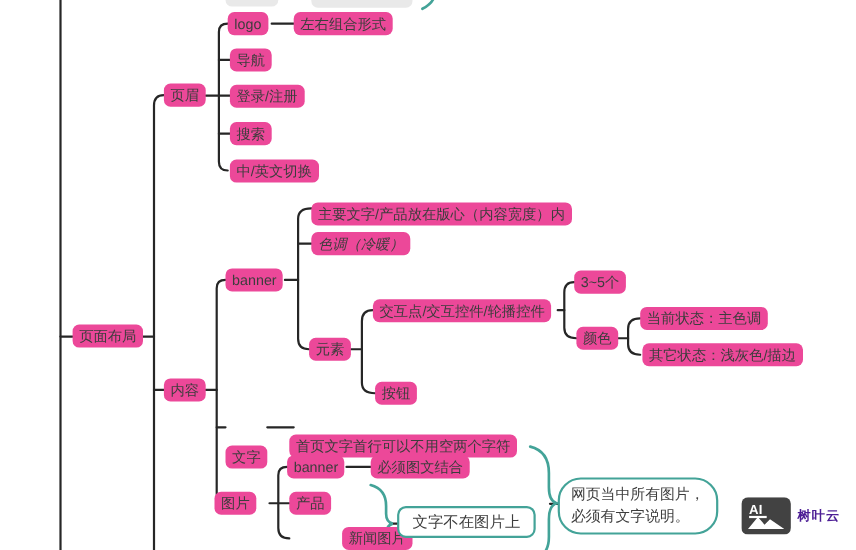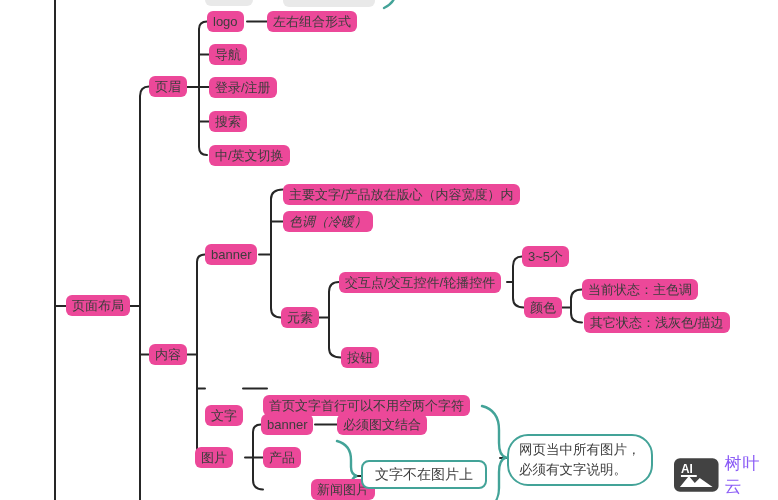--- a/index.html
+++ b/index.html
@@ -16,21 +16,21 @@
     white-space:nowrap;
   }
   .partial{position:absolute;z-index:2;background:#e9e9e9;border-radius:6px;}
   .callout{
     position:absolute;z-index:2;background:#ffffff;color:#3d3d3d;
     border:2px solid #43a398;white-space:nowrap;
   }
   .callout.small{left:361px;top:460px;border-radius:8px;font-size:14px;line-height:25px;padding:0 12px;}
   .callout.big{left:507px;top:434px;border-radius:21px;font-size:13.5px;line-height:20px;padding:4px 10px;}
   .watermark{position:absolute;z-index:3;left:674px;top:452px;display:flex;align-items:center;gap:6px;}
-  .wm-brand{font-size:17px;font-weight:normal;color:#8b5cf6;letter-spacing:1px;}
+  .wm-brand{font-size:12px;font-weight:bold;color:#4c1d95;letter-spacing:1px;}
 </style>
 </head>
 <body>
 
 <div class="stage">
 
   <svg class="wires" width="778" height="500" viewBox="0 0 778 500">
     <g>
       <path d="M55,0 L55,500"></path>
       <path d="M55,306 L66,306"></path>

